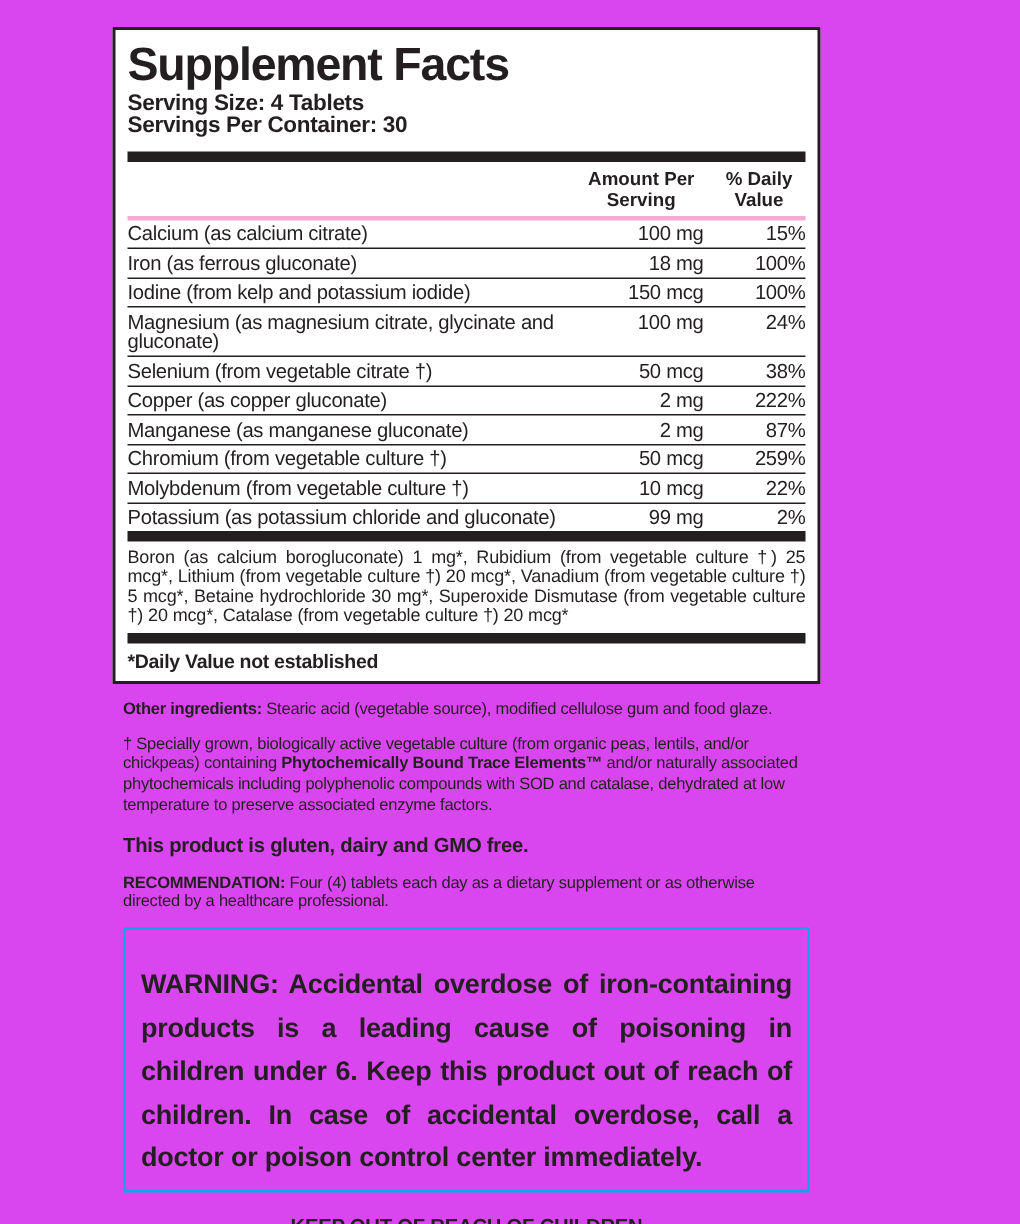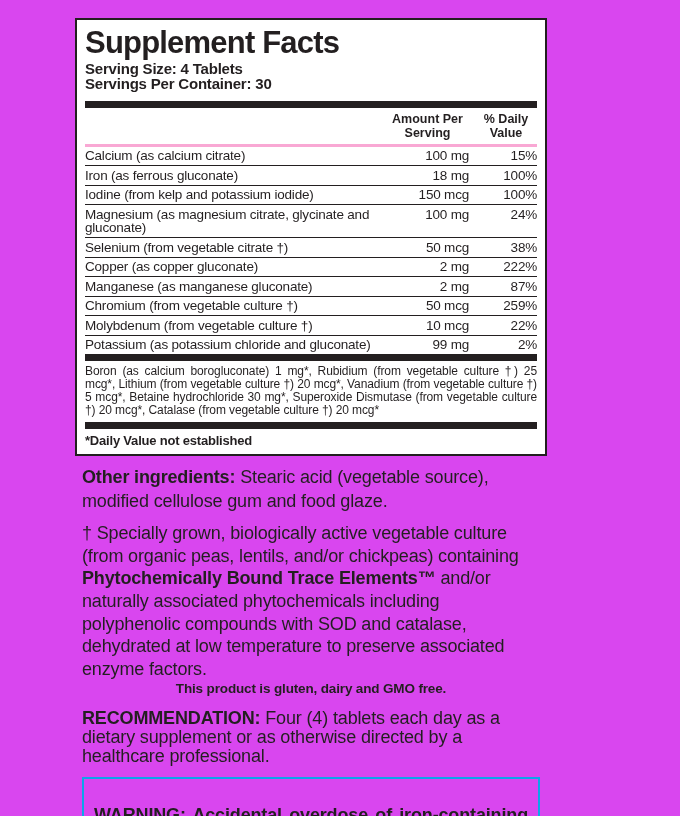--- a/index.html
+++ b/index.html
@@ -66,29 +66,29 @@
   }
   .sf-footnote {
     font-size:13px;
     font-weight:bold;
     letter-spacing:-0.2px;
     padding:4px 0 1px 0;
   }
 
   
   .below { padding:0 7px 0 7px; }
-  .para { font-size:18px; line-height:1.3; letter-spacing:-0.15px; }
+  .para { font-size:11px; line-height:1.3; letter-spacing:-0.15px; }
   .other-ing { margin-top:10px; }
   .dagger-para { margin-top:9px; line-height:1.26; }
   .bold { font-weight:bold; }
   .center-bold {
-    margin-top:0;
+    margin-top:11px;
     font-size:13.5px;
     font-weight:bold;
-    text-align:center;
+    text-align:left;
     letter-spacing:-0.15px;
   }
   .recommendation { margin-top:13px; line-height:1.06; }
 
   .warning-box {
     margin-top:11px;
     border:2px solid #0ea5e9;
     padding:22px 10px 7px 10px;
     font-size:18px;
     font-weight:bold;

